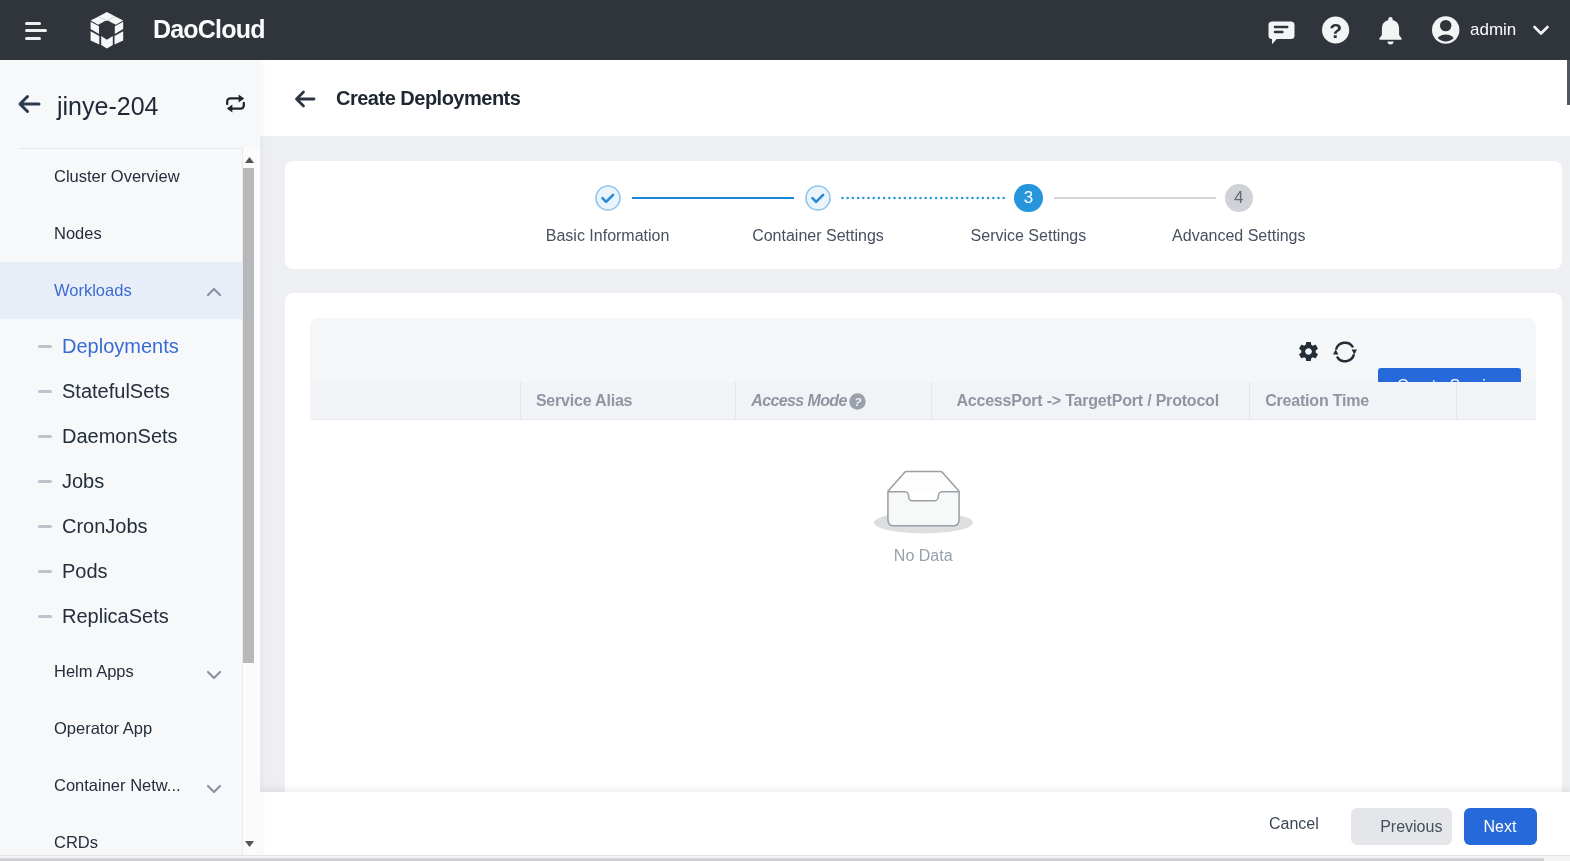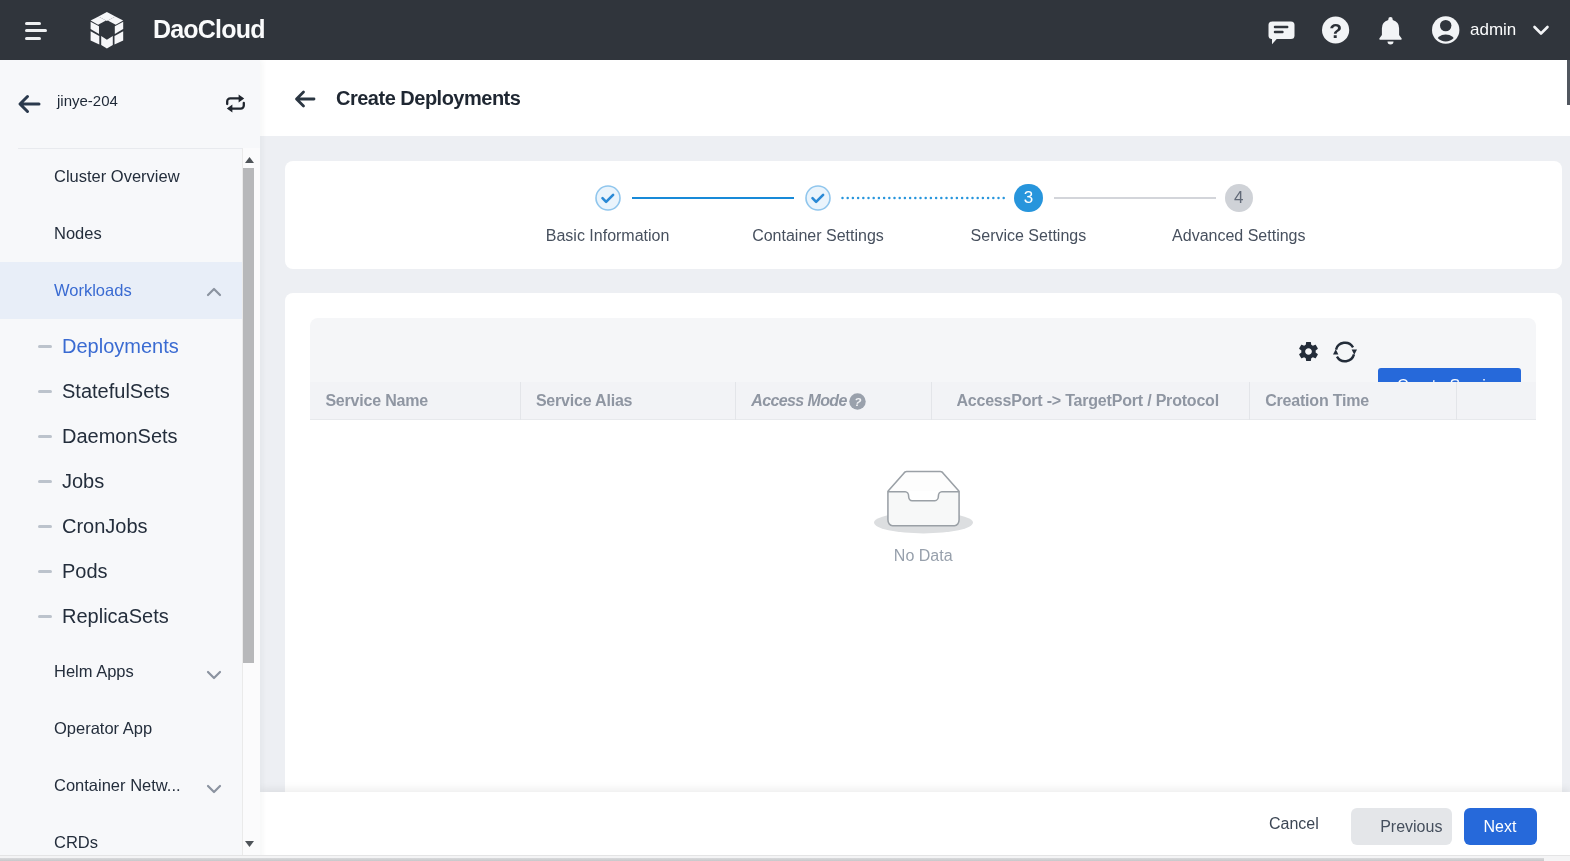--- a/index.html
+++ b/index.html
@@ -9,21 +9,21 @@
 #topbar { position:absolute; left:0; top:0; width:1570px; height:60px; background:#30353c; z-index:30; }
 #burger { position:absolute; left:25px; top:21.6px; width:23px; height:19px; }
 #burger div { height:3.3px; background:#eef0f2; border-radius:1.6px; margin-bottom:4.2px; }
 #logo { position:absolute; left:88px; top:10px; }
 #logotext { position:absolute; left:131px; top:0; height:60px; line-height:58px; font-size:25px; font-weight:700; color:#fafbfc; letter-spacing:-0.8px;margin-left:22px; }
 .tbicon { position:absolute; top:0; height:60px; }
 #admintxt { position:absolute; left:1470px; top:0; height:60px; line-height:60px; color:#fbfcfd; font-size:17px; }
 
 
 #sidebar { position:absolute; left:0; top:60px; width:260px; height:801px; background:#f7f8fa; z-index:20; box-shadow:2px 0 6px rgba(40,50,60,0.05); }
-#sbtitle { position:absolute; left:57px; top:32px; font-size:15px; color:#1e2836; }
+#sbtitle { position:absolute; left:57px; top:32px; font-size:25px; color:#1e2836; }
 #sbsep { position:absolute; left:18px; top:88px; width:224px; height:1px; background:#e8eaee; }
 .mitem { position:absolute; left:0; width:242px; height:57px; line-height:57px; font-size:16.5px; color:#242e3c; padding-left:54px; }
 .msub { position:absolute; left:0; width:242px; height:45px; line-height:45px; font-size:20px; color:#242e3c; padding-left:62px; }
 .msub .dash { position:absolute; left:38px; top:50%; margin-top:-1.5px; width:14px; height:3px; border-radius:1.5px; background:#bcc3cc; }
 .blue { color:#3a6bd2; }
 #wlband { position:absolute; left:0; top:202px; width:242px; height:57px; background:#e8eef8; }
 .chev { position:absolute; right:20px; }
 
 
 #sbtrack { position:absolute; left:242px; top:88px; width:18px; height:713px; background:#fbfbfc; border-left:1px solid #eaeaea; }
@@ -245,21 +245,20 @@
 
       <svg style="position:absolute; right:179px; top:22px" width="24" height="24" viewBox="0 0 24 24">
         <path d="M3.02 9.59 A 9.3 9.3 0 0 1 20.05 7.35" fill="none" stroke="#232c39" stroke-width="2.4"></path>
         <path d="M20.98 14.41 A 9.3 9.3 0 0 1 3.95 16.65" fill="none" stroke="#232c39" stroke-width="2.4"></path>
         <path d="M18.6 9.4 h5.4 l-2.7 5.4 z" fill="#232c39"></path>
         <path d="M0 14.6 h5.4 l-2.7 -5.4 z" fill="#232c39"></path>
       </svg>
       <div id="csbtn">Create Service</div>
     </div>
     <div id="thead">
-      <div class="th" style="left:0; width:209px; border-left:none">Service Name</div>
       <div class="th" style="left:209.5px; width:215px;">Service Alias</div>
       <div class="th" style="left:424.8px; width:207px; letter-spacing:-0.6px;font-style:italic;">Access Mode<svg style="position:relative; top:3.5px; left:2px" width="17" height="17" viewBox="0 0 18 18">
             <circle cx="9" cy="9" r="8.7" fill="#9aa1ac"></circle>
             <text x="9" y="13.4" font-size="12.5" font-weight="700" fill="#f2f3f6" text-anchor="middle" font-family="Liberation Sans">?</text>
           </svg>
       </div>
       <div class="th" style="left:621px; width:307px;padding-left:24px;">AccessPort -&gt; TargetPort / Protocol</div>
       <div class="th" style="left:938.8px; width:207px;">Creation Time</div>
       <div class="th" style="left:1145.8px; width:80px;"></div>
     </div>

